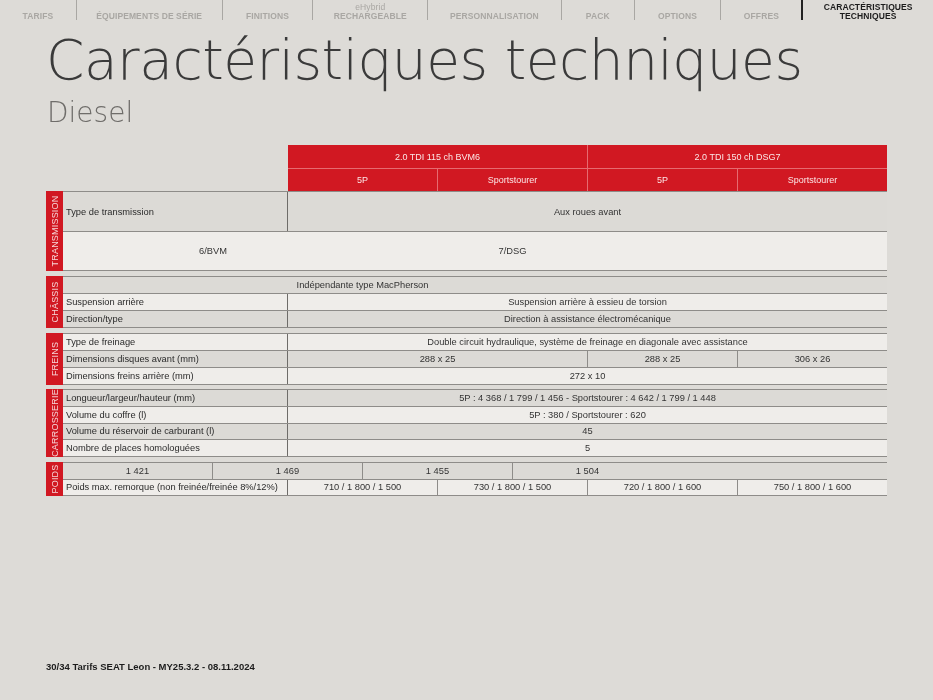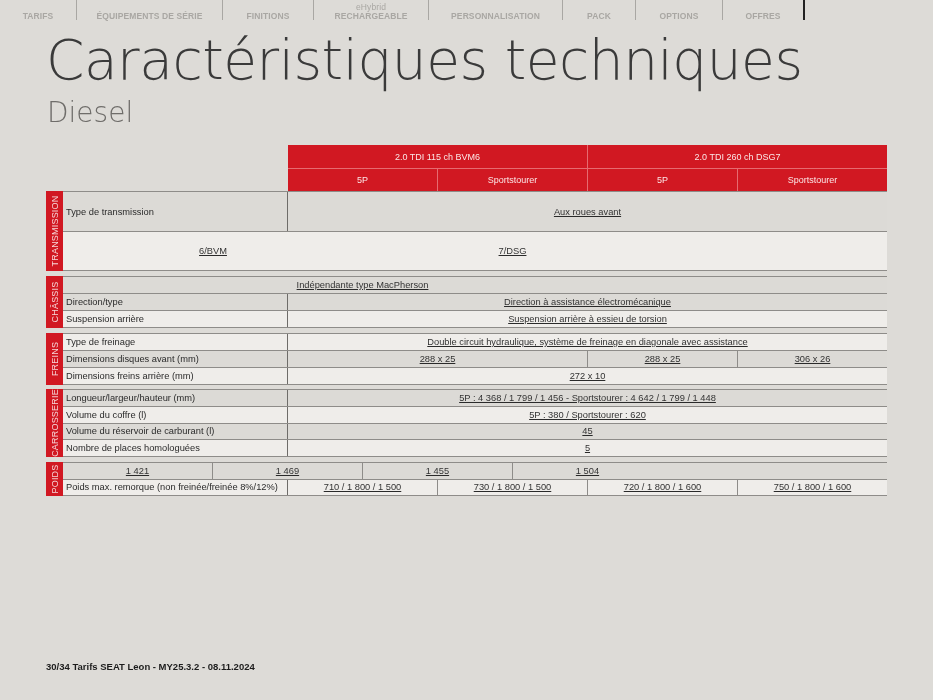--- a/index.html
+++ b/index.html
@@ -76,21 +76,21 @@
   .section .r {
     display: flex; border-bottom: 1px solid #8e8c89;
     font-size: 9.3px; color: #2a2a2a;
   }
   .section .r.odd { background: #dcdad6; text-align: center; }
   .section .r.even { background: #efedea; }
   .section .lbl {
     width: 225px; padding-left: 3px; display: flex; align-items: center;
     border-right: 1px solid #6e6c69;
   }
-  .section .vals { flex: 1; display: flex; text-decoration: underline; }
+  .section .vals { flex: 1; display: flex; }
   .section .v {
     display: flex; align-items: center; justify-content: center;
     border-right: 1px solid #8e8c89; color: #333;
   }
   .section .v:last-child { border-right: none; }
 
   .footer {
     position: absolute; left: 46px; top: 661px;
     font-size: 9.5px; font-weight: bold; color: #1c1c1c;
   }
@@ -125,29 +125,33 @@
   </div>
   <div class="sep"></div>
   <div class="tab" style="width:86px">
     <span>OPTIONS</span>
   </div>
   <div class="sep"></div>
   <div class="tab" style="width:80px">
     <span>OFFRES</span>
   </div>
   <div class="sep dark"></div>
+  <div class="tab active" style="width:130px">
+    <span>CARACTÉRISTIQUES</span>
+    <span>TECHNIQUES</span>
+  </div>
 </div>
 
 <h1 class="title">Caractéristiques techniques</h1>
 <h2 class="subtitle">Diesel</h2>
 
 <div class="hdr">
   <div class="row row1">
     <div class="cell" style="width:300px">2.0 TDI 115 ch BVM6</div>
-    <div class="cell" style="width:299px">2.0 TDI 260 ch DSG7</div>
+    <div class="cell" style="width:299px">2.0 TDI 150 ch DSG7</div>
   </div>
   <div class="row row2">
     <div class="cell" style="width:150px">5P</div>
     <div class="cell" style="width:150px">Sportstourer</div>
     <div class="cell" style="width:150px">5P</div>
     <div class="cell" style="width:149px">Sportstourer</div>
   </div>
 </div>
 
 <div class="section" style="top:191px; height:80px;">
@@ -173,30 +177,30 @@
 <div class="section" style="top:276px; height:52px;">
   <div class="tag">
       <span>CHÂSSIS</span>
     </div>
   <div class="rows">
     <div class="r odd" style="height:17px">
       <div class="vals">
           <div class="v" style="width:599px">Indépendante type MacPherson</div>
         </div>
     </div>
+    <div class="r even" style="height:17px">
+      <div class="lbl">Suspension arrière</div>
+      <div class="vals">
+          <div class="v" style="width:599px">Suspension arrière à essieu de torsion</div>
+        </div>
+    </div>
     <div class="r odd" style="height:17px">
       <div class="lbl">Direction/type</div>
       <div class="vals">
           <div class="v" style="width:599px">Direction à assistance électromécanique</div>
-        </div>
-    </div>
-    <div class="r even" style="height:17px">
-      <div class="lbl">Suspension arrière</div>
-      <div class="vals">
-          <div class="v" style="width:599px">Suspension arrière à essieu de torsion</div>
         </div>
     </div>
   </div>
 </div>
 
 <div class="section" style="top:333px; height:52px;">
   <div class="tag">
       <span>FREINS</span>
     </div>
   <div class="rows">

